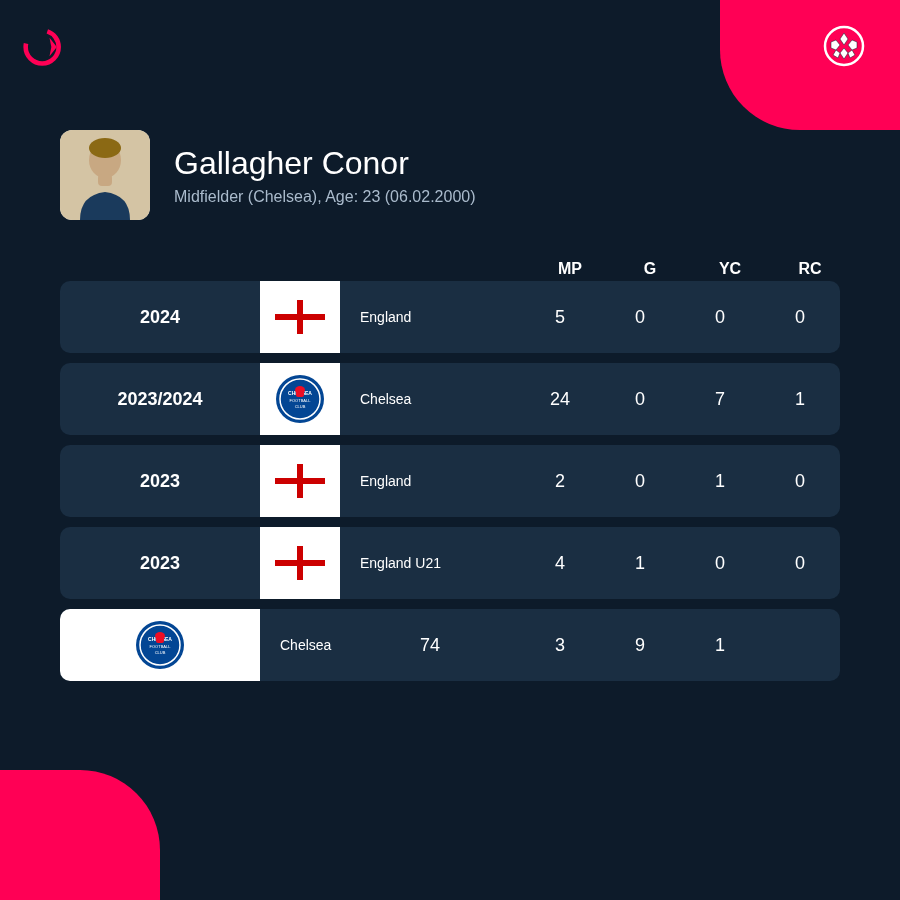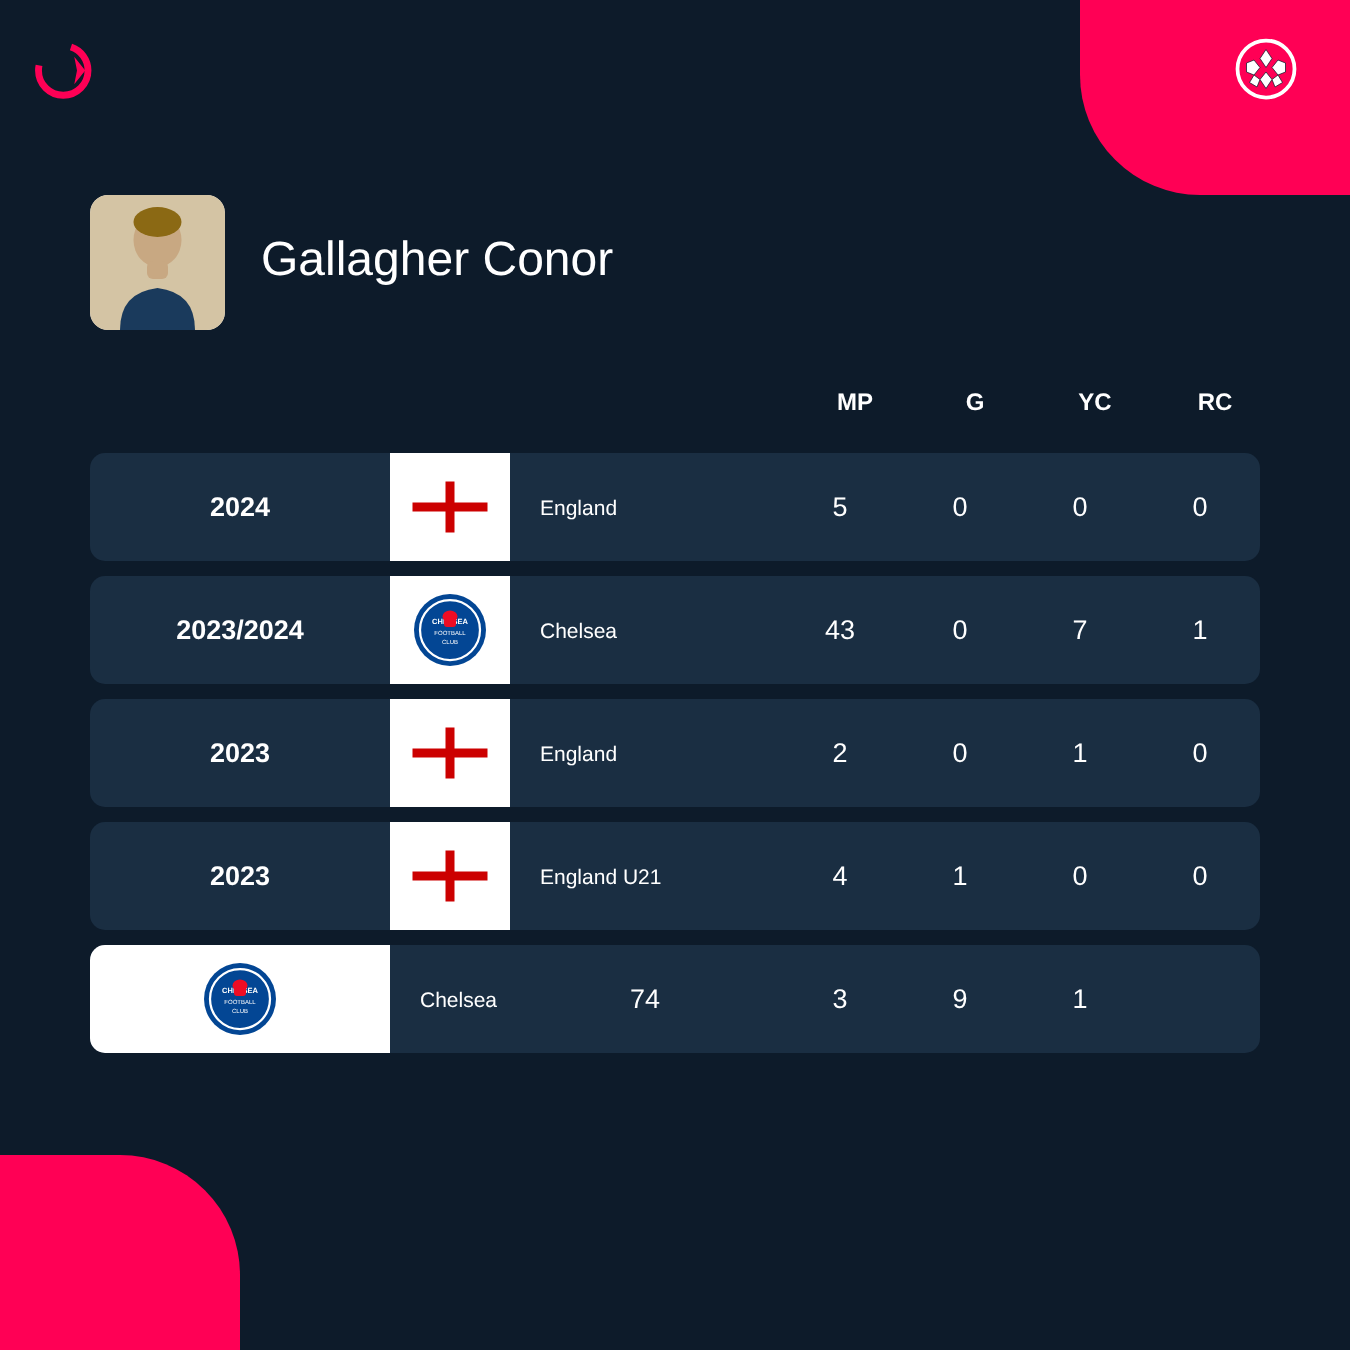--- a/index.html
+++ b/index.html
@@ -98,21 +98,21 @@
     .player-info p {
       font-size: 16px;
       color: #aabbcc;
     }
 
     
     .stats-header {
       display: grid;
       grid-template-columns: 200px 80px 180px 80px 80px 80px 80px;
       padding: 0 10px;
-      margin-bottom: 24px;
+      margin-bottom: 3px;
     }
 
     .stats-header .col-label {
       text-align: center;
       font-size: 16px;
       font-weight: 700;
       color: #ffffff;
     }
 
     .stats-row {
@@ -223,20 +223,21 @@
 
         <ellipse cx="45" cy="18" rx="16" ry="10" fill="#8B6914"></ellipse>
 
         <path d="M20,90 Q20,65 45,62 Q70,65 70,90 Z" fill="#1a3a5c"></path>
 
         <rect x="38" y="44" width="14" height="12" rx="4" fill="#c8a882"></rect>
       </svg>
     </div>
     <div class="player-info">
       <h1>Gallagher Conor</h1>
+      <p>Midfielder (Chelsea), Age: 23 (06.02.2000)</p>
     </div>
   </div>
 
   <div class="stats-header">
     <div></div>
     <div></div>
     <div></div>
     <div class="col-label">MP</div>
     <div class="col-label">G</div>
     <div class="col-label">YC</div>
@@ -263,21 +264,21 @@
       <circle cx="26" cy="26" r="20" fill="none" stroke="white" stroke-width="1.5"></circle>
       <text x="26" y="22" text-anchor="middle" fill="white" font-size="5" font-weight="bold">CHELSEA</text>
       <text x="26" y="29" text-anchor="middle" fill="white" font-size="4">FOOTBALL</text>
       <text x="26" y="35" text-anchor="middle" fill="white" font-size="4">CLUB</text>
 
       <ellipse cx="26" cy="17" rx="5" ry="4" fill="#EE0D24"></ellipse>
       <rect x="22" y="18" width="8" height="6" rx="2" fill="#EE0D24"></rect>
     </svg>
         </div>
         <div class="team-cell">Chelsea</div>
-        <div class="stat-cell">43</div>
+        <div class="stat-cell">24</div>
         <div class="stat-cell">0</div>
         <div class="stat-cell">7</div>
         <div class="stat-cell">1</div>
       </div>
       <div class="stats-row">
         <div class="year-cell">2023</div>
         <div class="flag-cell">
           <div class="england-flag"></div>
         </div>
         <div class="team-cell">England</div>

